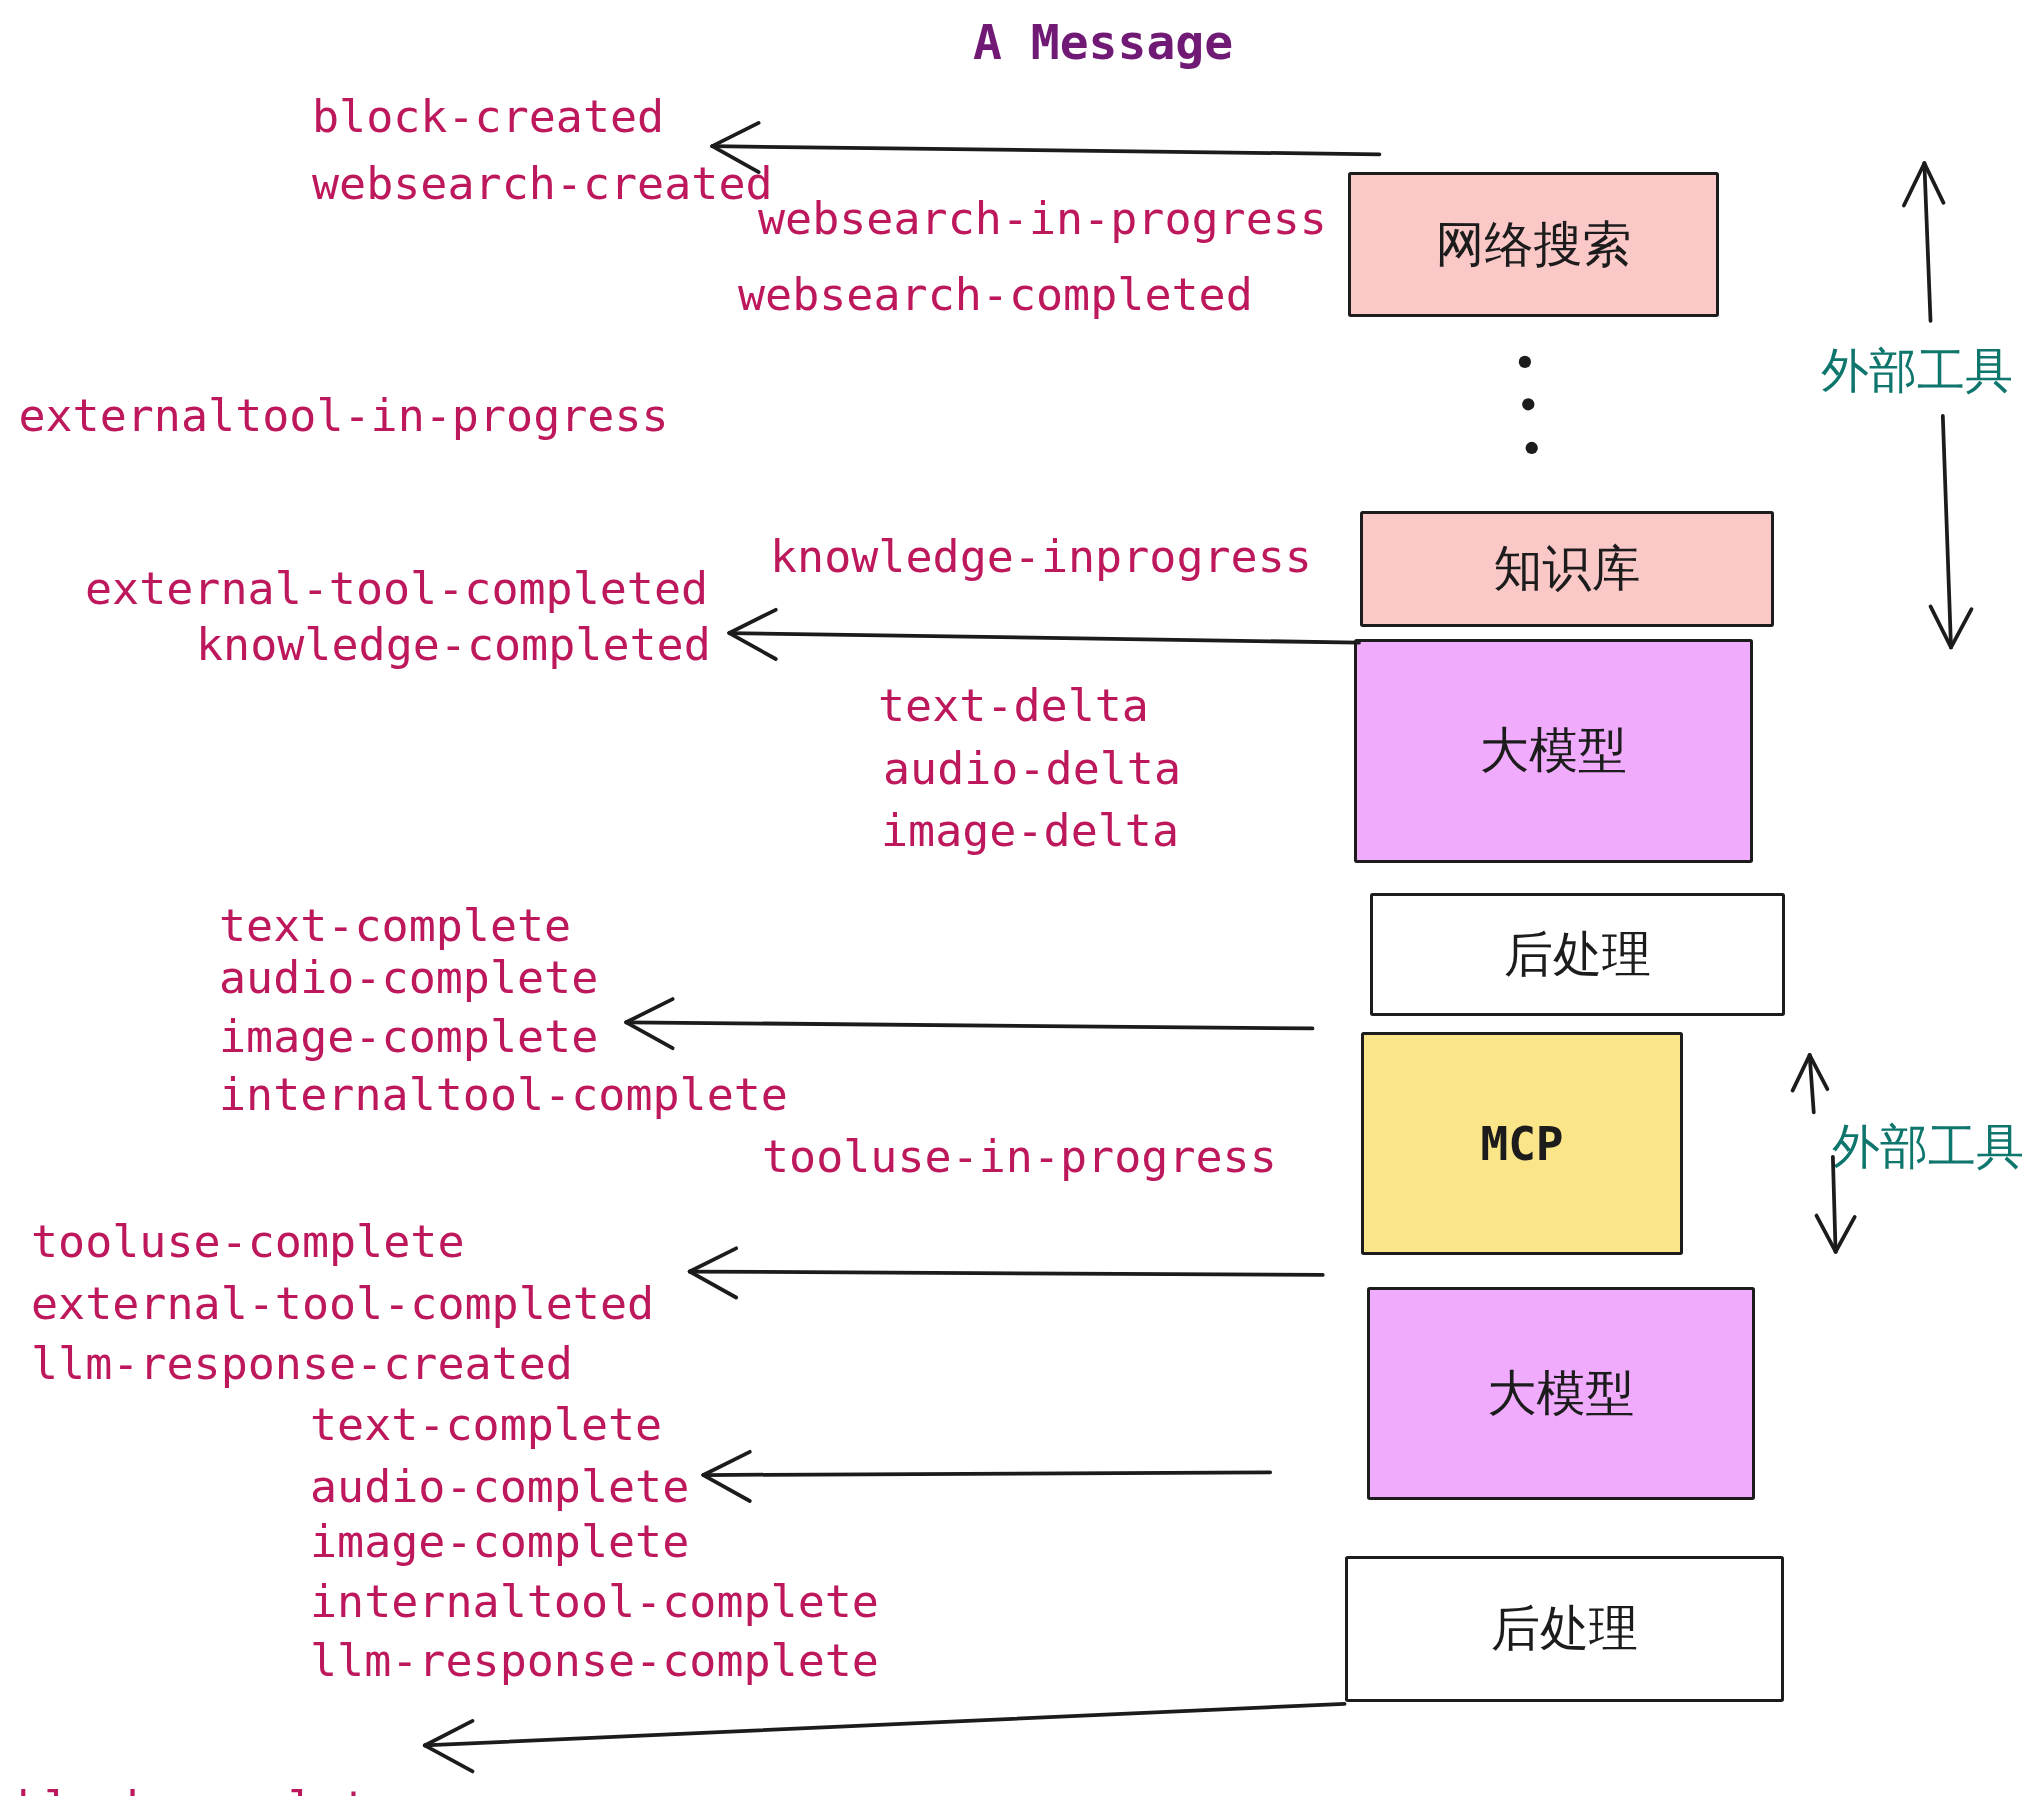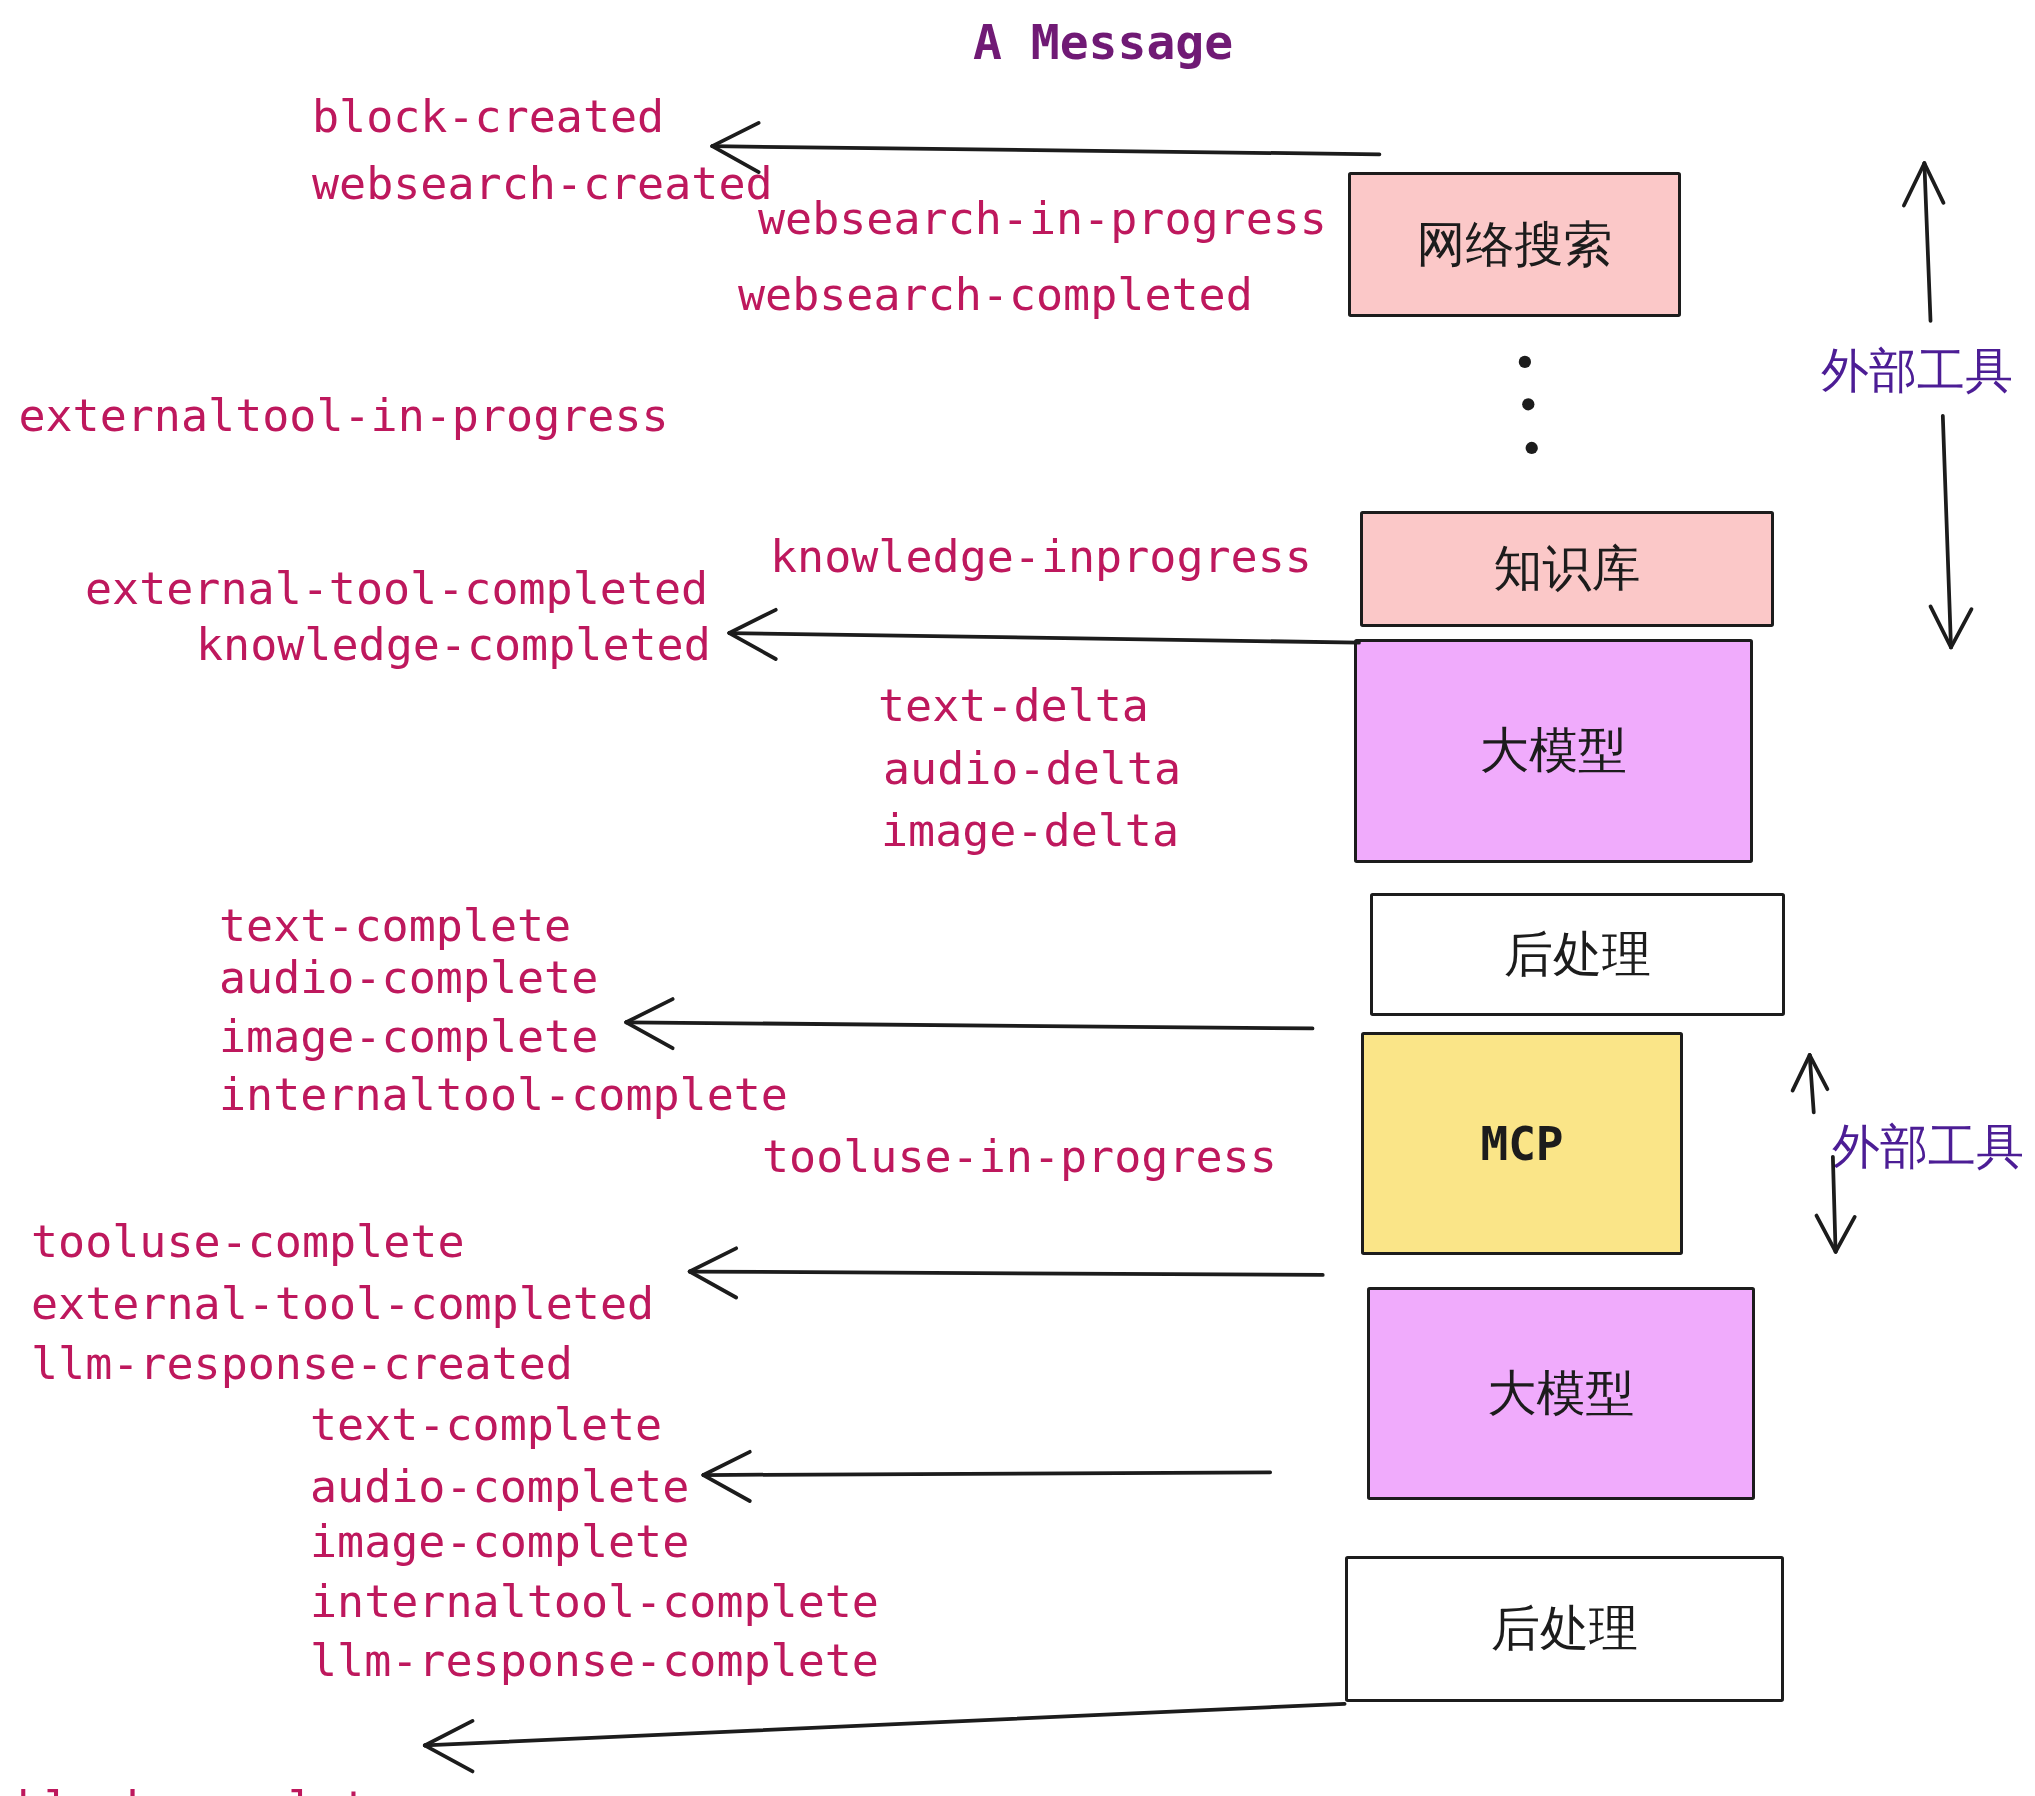--- a/index.html
+++ b/index.html
@@ -11,21 +11,21 @@
        white-space:nowrap;color:#be185d;font-weight:500;}
   .box{position:absolute;border:3.4px solid #1c1c1c;border-radius:2.7px;display:flex;
        align-items:center;justify-content:center;box-sizing:border-box;
        font-family:"DejaVu Sans", sans-serif;font-size:49px;color:#1c1c1c;}
   .box.pink{background:#FBC8C8;}
   .box.green{background:#f0abfc;}
   .box.yellow{background:#FAE588;}
   .box.white{background:#FFFFFF;}
   .box.mono-label{font-family:"DejaVu Sans Mono", monospace;font-weight:bold;font-size:46px;}
   .side{position:absolute;font-family:"DejaVu Sans", sans-serif;font-size:48px;
-        white-space:nowrap;color:#4c1d95;}
+        white-space:nowrap;color:#0f766e;}
   svg.overlay{position:absolute;left:0;top:0;width:2035px;height:1796px;pointer-events:none;}
   svg.overlay line{stroke:#1c1c1c;stroke-width:5.5;stroke-linecap:round;}
   svg.overlay circle{fill:#1c1c1c;}
 </style>
 </head>
 <body>
 
 <div id="canvas">
 
   <div class="title" style="left:973px;top:13.7px;">A Message</div>
@@ -49,21 +49,21 @@
   <div class="lbl" style="left:31px;top:1219px;">tooluse-complete</div>
   <div class="lbl" style="left:31px;top:1281px;">external-tool-completed</div>
   <div class="lbl" style="left:31px;top:1341px;">llm-response-created</div>
   <div class="lbl" style="left:310px;top:1402px;">text-complete</div>
   <div class="lbl" style="left:310px;top:1464px;">audio-complete</div>
   <div class="lbl" style="left:310px;top:1519px;">image-complete</div>
   <div class="lbl" style="left:310px;top:1579px;">internaltool-complete</div>
   <div class="lbl" style="left:310px;top:1638px;">llm-response-complete</div>
   <div class="lbl" style="left:17px;top:1785px;">block-complete</div>
 
-  <div class="box pink" style="left:1348px;top:172px;width:333px;height:145px;">网络搜索</div>
+  <div class="box pink" style="left:1348px;top:172px;width:371px;height:145px;">网络搜索</div>
   <div class="box pink" style="left:1360px;top:511px;width:414px;height:116px;">知识库</div>
   <div class="box green" style="left:1354px;top:639px;width:399px;height:224px;">大模型</div>
   <div class="box white" style="left:1370px;top:893px;width:415px;height:123px;">后处理</div>
   <div class="box yellow mono-label" style="left:1361px;top:1032px;width:322px;height:223px;">MCP</div>
   <div class="box green" style="left:1367px;top:1287px;width:388px;height:213px;">大模型</div>
   <div class="box white" style="left:1345px;top:1556px;width:439px;height:146px;">后处理</div>
 
   <div class="side" style="left:1821px;top:339px;">外部工具</div>
   <div class="side" style="left:1832px;top:1115px;">外部工具</div>
 

